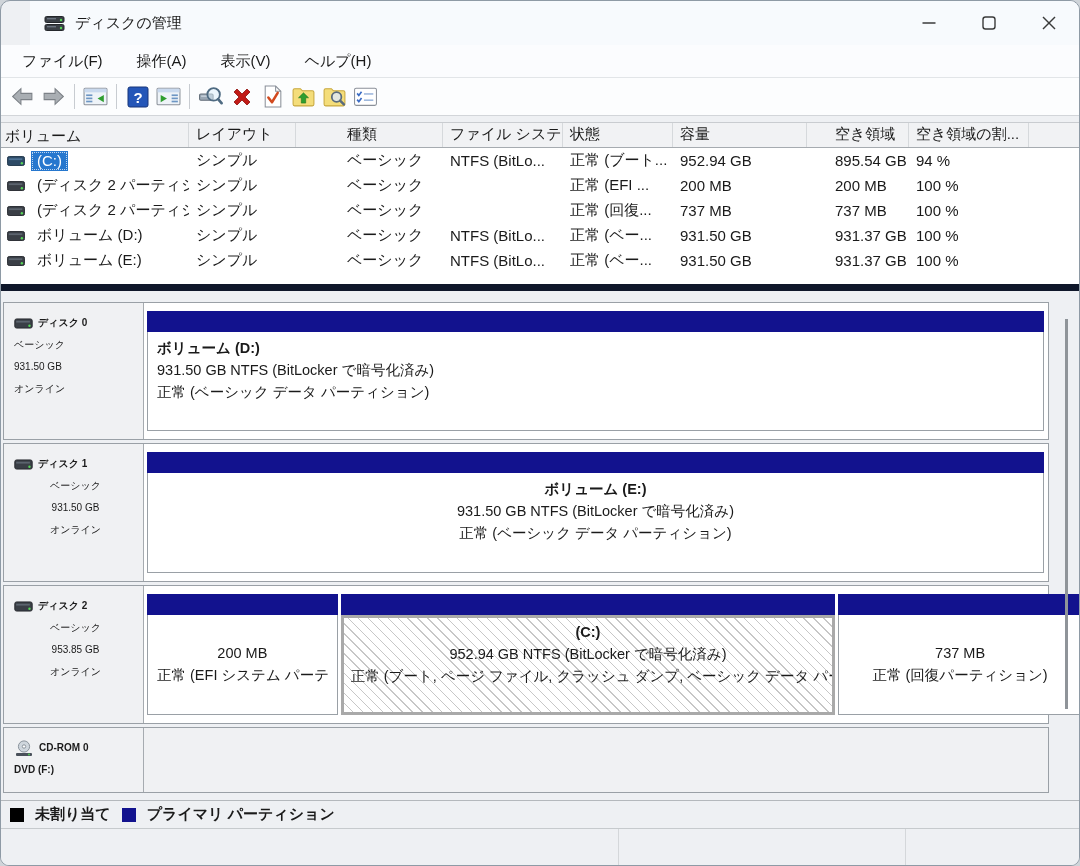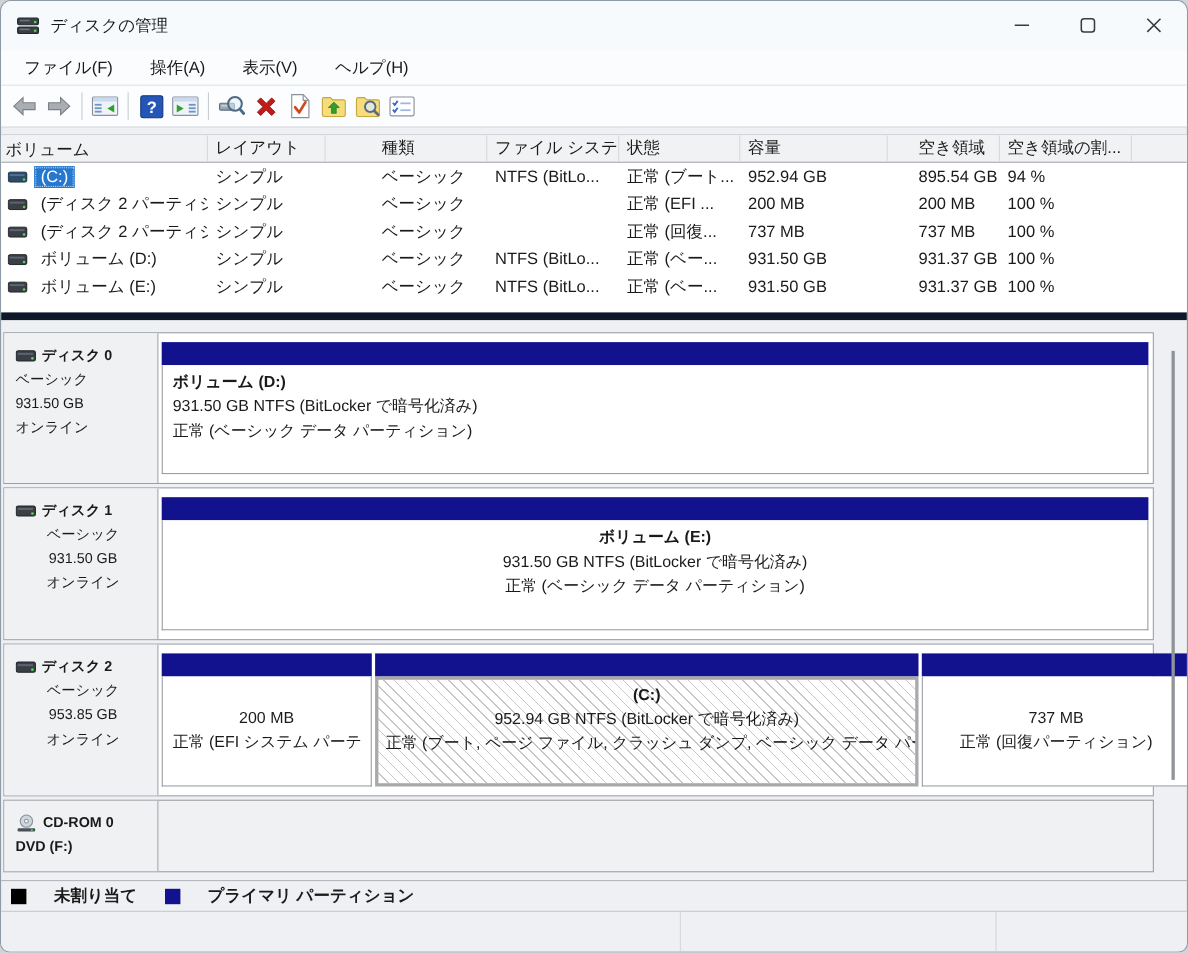--- a/index.html
+++ b/index.html
@@ -2,21 +2,21 @@
 <html><head>
 <meta charset="utf-8">
 <style>
   * { margin:0; padding:0; box-sizing:border-box; }
   html,body { background:#cfd4d9; }
   body { font-family:"Liberation Sans","DejaVu Sans",sans-serif; color:#1a1a1a; }
   .window{ width:1080px; height:866px; display:flex; flex-direction:column;
     border:1px solid #8e9aa5; border-radius:10px 10px 9px 9px; overflow:hidden;
     background:#eef0f3; }
   
-  .titlebar{ height:44px; flex:0 0 44px; background:#f7fafd; display:flex; align-items:center; padding-left:14px; }
+  .titlebar{ height:44px; flex:0 0 44px; background:#f7fafd; display:flex; align-items:center; padding-left:14px;margin-left:29px; }
   .app-icon{ width:21px; height:19px; display:inline-flex; }
   .title-text{ margin-left:10px; font-size:15px; }
   .win-controls{ margin-left:auto; display:flex; height:100%; }
   .win-btn{ width:60px; height:100%; display:flex; align-items:center; justify-content:center; }
   
   .menubar{ height:32px; flex:0 0 32px; background:#fbfcfe; display:flex; align-items:center; padding-left:8px; font-size:15px; }
   .menu-item{ padding:4px 13px; margin-right:8px; }
   
   .toolbar{ height:39px; flex:0 0 39px; background:#fcfdfe; border-top:1px solid #e2e5e8; border-bottom:1px solid #d2d5d9; display:flex; align-items:center; padding-left:6px; }
   .tb-btn{ width:31px; height:29px; display:flex; align-items:center; justify-content:center; border:1px solid transparent; border-radius:3px; }
@@ -33,37 +33,37 @@
   .c4{ width:110px; } .c5{ width:134px; } .c6{ width:81px;margin-left:21px; }
   .c7{ width:120px; } .c8{ flex:1; border-right:none; }
   .vol-ic{ width:18px; height:12px; margin:0 6px 0 2px; flex:0 0 18px; }
   .vlabel{ padding:1px 6px 2px; }
   .vlabel.sel{ background:#2677ce; color:#fff; outline:1px dotted #bcd6f2; outline-offset:-2px; }
   
   .splitter{ height:9px; flex:0 0 9px; }
   .graphpane{ flex:1; position:relative; padding:2px 30px 0 2px; display:flex; flex-direction:column; gap:3px; }
   .drow{ display:flex; background:#fff; border:1px solid #9aa0a6; }
   .h138{ flex:0 0 138px; } .h139{ flex:0 0 139px;text-align:center; } .h66{ flex:0 0 66px; background:#f0f1f3; }
-  .dinfo{ width:140px; flex:0 0 140px; background:#f0f1f3; border-right:1px solid #a6abb0; padding:9px 6px 0 10px; font-size:13px; line-height:22px; }
+  .dinfo{ width:140px; flex:0 0 140px; background:#f0f1f3; border-right:1px solid #a6abb0; padding:9px 6px 0 10px; font-size:10px; line-height:22px; }
   .dname{ display:flex; align-items:center; gap:5px; font-weight:bold; white-space:nowrap; }
   .disk-ic{ width:19px; height:11px; flex:0 0 19px; }
   .cd-ic{ width:20px; height:17px; flex:0 0 20px; }
   .darea{ flex:1; display:flex; gap:3px; padding:8px 4px 8px 3px; }
   .pblock{ display:flex; flex-direction:column; min-width:0; }
   .p-single{ flex:1; }
   .p-efi{ flex:0 0 20.4%; } .p-c{ flex:0 0 52.9%; } .p-rec{ flex:1; }
   .pbar{ height:21px; flex:0 0 21px; background:#12128e; }
   .pbody{ flex:1; background:#fff; border:1px solid #9aa0a6; border-top:none; padding:5px 9px; font-size:14.5px; line-height:22px; overflow:hidden; }
   .pbody .ptitle{ font-weight:bold; min-height:22px; white-space:nowrap; }
   .pbody .pline{ white-space:nowrap; }
   .pbody.hatched{ border:3px solid #a9a9a9; border-top:3px solid #a9a9a9; padding:3px 7px;
     background:repeating-linear-gradient(45deg,#ffffff 0 6px,#c7c7c7 6px 7px); }
   .vscroll{ position:absolute; right:11px; top:19px; width:3px; height:390px; background:#8f9499; }
   
-  .legend{ height:28px; flex:0 0 28px; border-top:1px solid #b4b8bc; display:flex; align-items:center; padding-left:9px; font-size:15px; font-weight:bold; gap:25px; }
+  .legend{ height:28px; flex:0 0 28px; border-top:1px solid #b4b8bc; display:flex; align-items:center; padding-left:9px; font-size:15px; font-weight:bold; gap:11px; }
   .lsq{ width:14px; height:14px; display:inline-block; }
   .lsq.black{ background:#000; } .lsq.navy{ background:#12128e; }
   .statusbar{ height:37px; flex:0 0 37px; border-top:1px solid #c6cacd; background:#eef0f3; display:flex; }
   .sb-pane{ border-right:1px solid #d4d7da; }
   .sb1{ width:618px; } .sb2{ width:287px; } .sb3{ flex:1; border-right:none; }
 </style>
 </head>
 <body>
 
 <div class="window">

